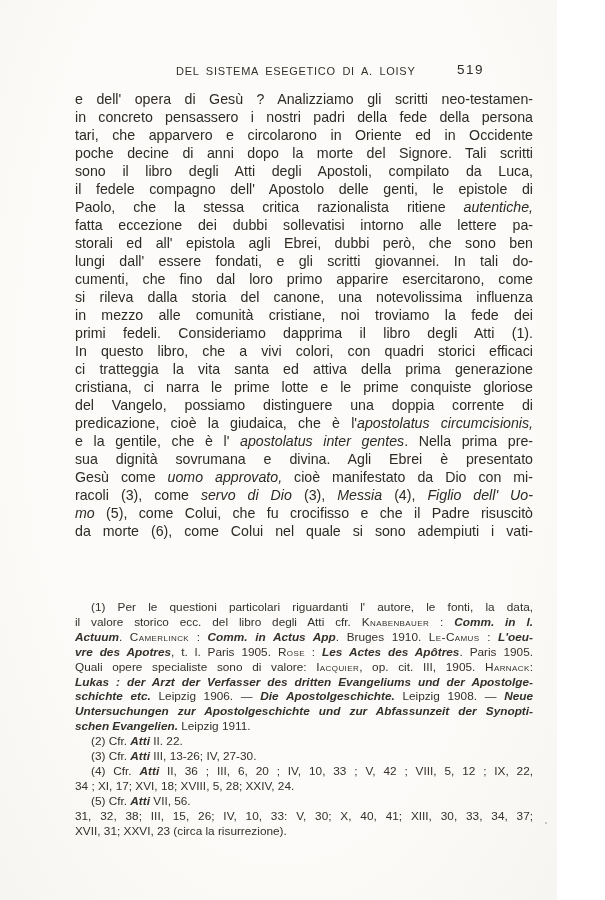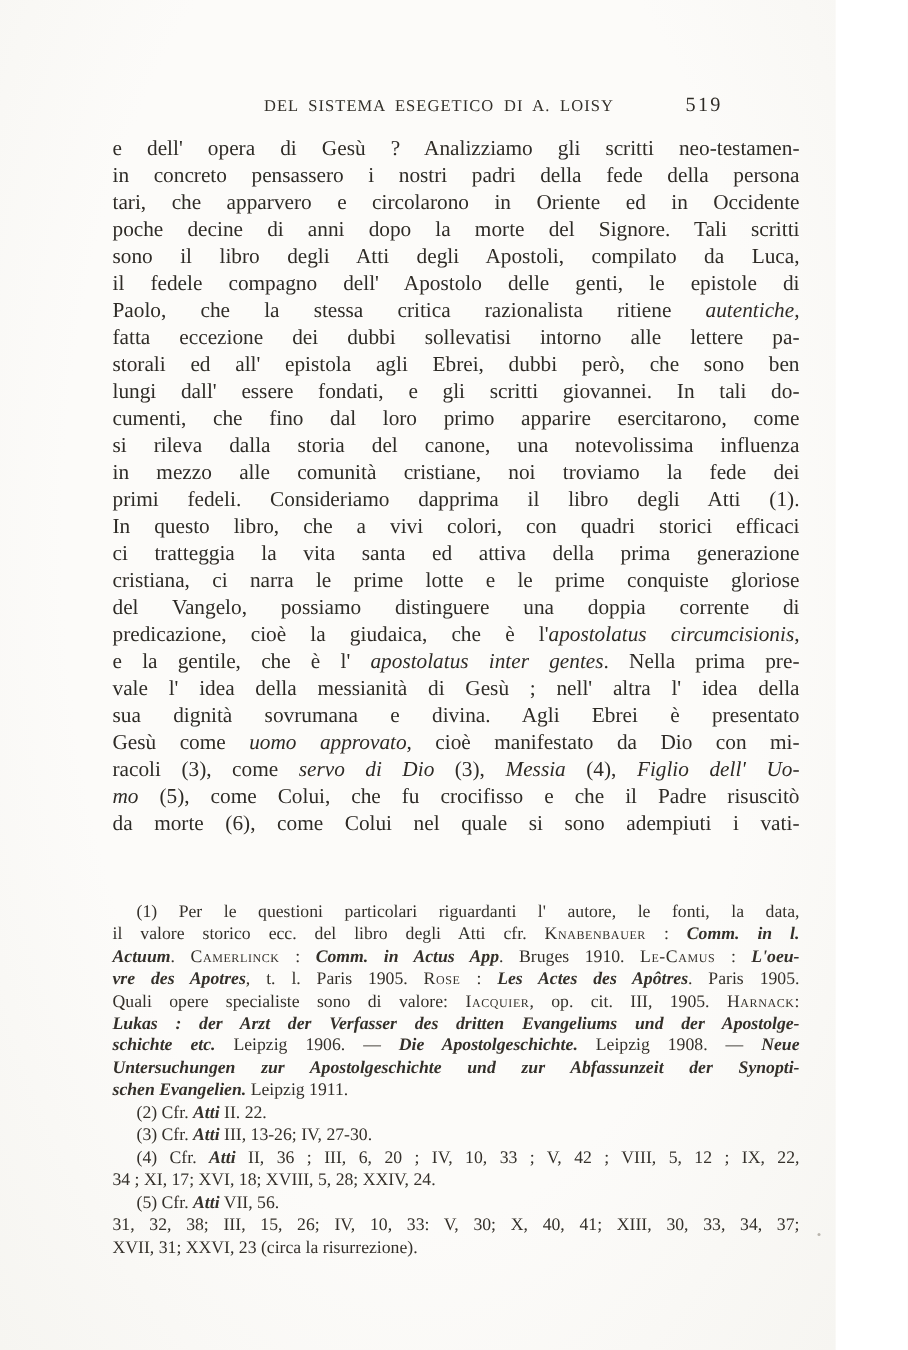--- a/index.html
+++ b/index.html
@@ -1,21 +1,21 @@
 <!DOCTYPE html>
 <html><head>
 <meta charset="utf-8">
 <style>
   html,body { margin:0; padding:0; }
   .page {
     position:relative;
     width:557px; height:900px;
     background:#fbfaf7;
     background-image: radial-gradient(ellipse at 50% 40%, #fcfbf9 60%, #f6f5f1 100%);
-    font-family:Liberation Serif, serif;
+    font-family:Liberation Sans, sans-serif;
     color:#2e2b26;
     overflow:hidden;
   }
   .running-header {
     position:absolute; top:65px; left:176px;
     font-size:11px; letter-spacing:0.7px; word-spacing:3px;
     color:#33302a; white-space:nowrap;
   }
   .page-number {
     position:absolute; top:62px; left:457px;
@@ -57,21 +57,20 @@
       <div class="line"><span>cumenti, che fino dal loro primo apparire esercitarono, come</span></div>
       <div class="line"><span>si rileva dalla storia del canone, una notevolissima influenza</span></div>
       <div class="line"><span>in mezzo alle comunità cristiane, noi troviamo la fede dei</span></div>
       <div class="line"><span>primi fedeli. Consideriamo dapprima il libro degli Atti (1).</span></div>
       <div class="line"><span>In questo libro, che a vivi colori, con quadri storici efficaci</span></div>
       <div class="line"><span>ci tratteggia la vita santa ed attiva della prima generazione</span></div>
       <div class="line"><span>cristiana, ci narra le prime lotte e le prime conquiste gloriose</span></div>
       <div class="line"><span>del Vangelo, possiamo distinguere una doppia corrente di</span></div>
       <div class="line"><span>predicazione, cioè la giudaica, che è l'</span><span class="i">apostolatus circumcisionis,</span></div>
       <div class="line"><span>e la gentile, che è l' </span><span class="i">apostolatus inter gentes</span><span>. Nella prima pre-</span></div>
-      <div class="line"><span>vale l' idea della messianità di Gesù ; nell' altra l' idea della</span></div>
       <div class="line"><span>sua dignità sovrumana e divina. Agli Ebrei è presentato</span></div>
       <div class="line"><span>Gesù come </span><span class="i">uomo approvato,</span><span> cioè manifestato da Dio con mi-</span></div>
       <div class="line"><span>racoli (3), come </span><span class="i">servo di Dio</span><span> (3), </span><span class="i">Messia</span><span> (4), </span><span class="i">Figlio dell' Uo-</span></div>
       <div class="line"><span class="i">mo</span><span> (5), come Colui, che fu crocifisso e che il Padre risuscitò</span></div>
       <div class="line"><span>da morte (6), come Colui nel quale si sono adempiuti i vati-</span></div>
     </div>
   <div class="footnote-section">
       <div class="line ind"><span>(1) Per le questioni particolari riguardanti l' autore, le fonti, la data,</span></div>
       <div class="line"><span>il valore storico ecc. del libro degli Atti cfr. </span><span class="sc">Knabenbauer</span><span> : </span><span class="bi">Comm. in l.</span></div>
       <div class="line"><span class="bi">Actuum</span><span>. </span><span class="sc">Camerlinck</span><span> : </span><span class="bi">Comm. in Actus App</span><span>. Bruges 1910. </span><span class="sc">Le-Camus</span><span> : </span><span class="bi">L'oeu-</span></div>

